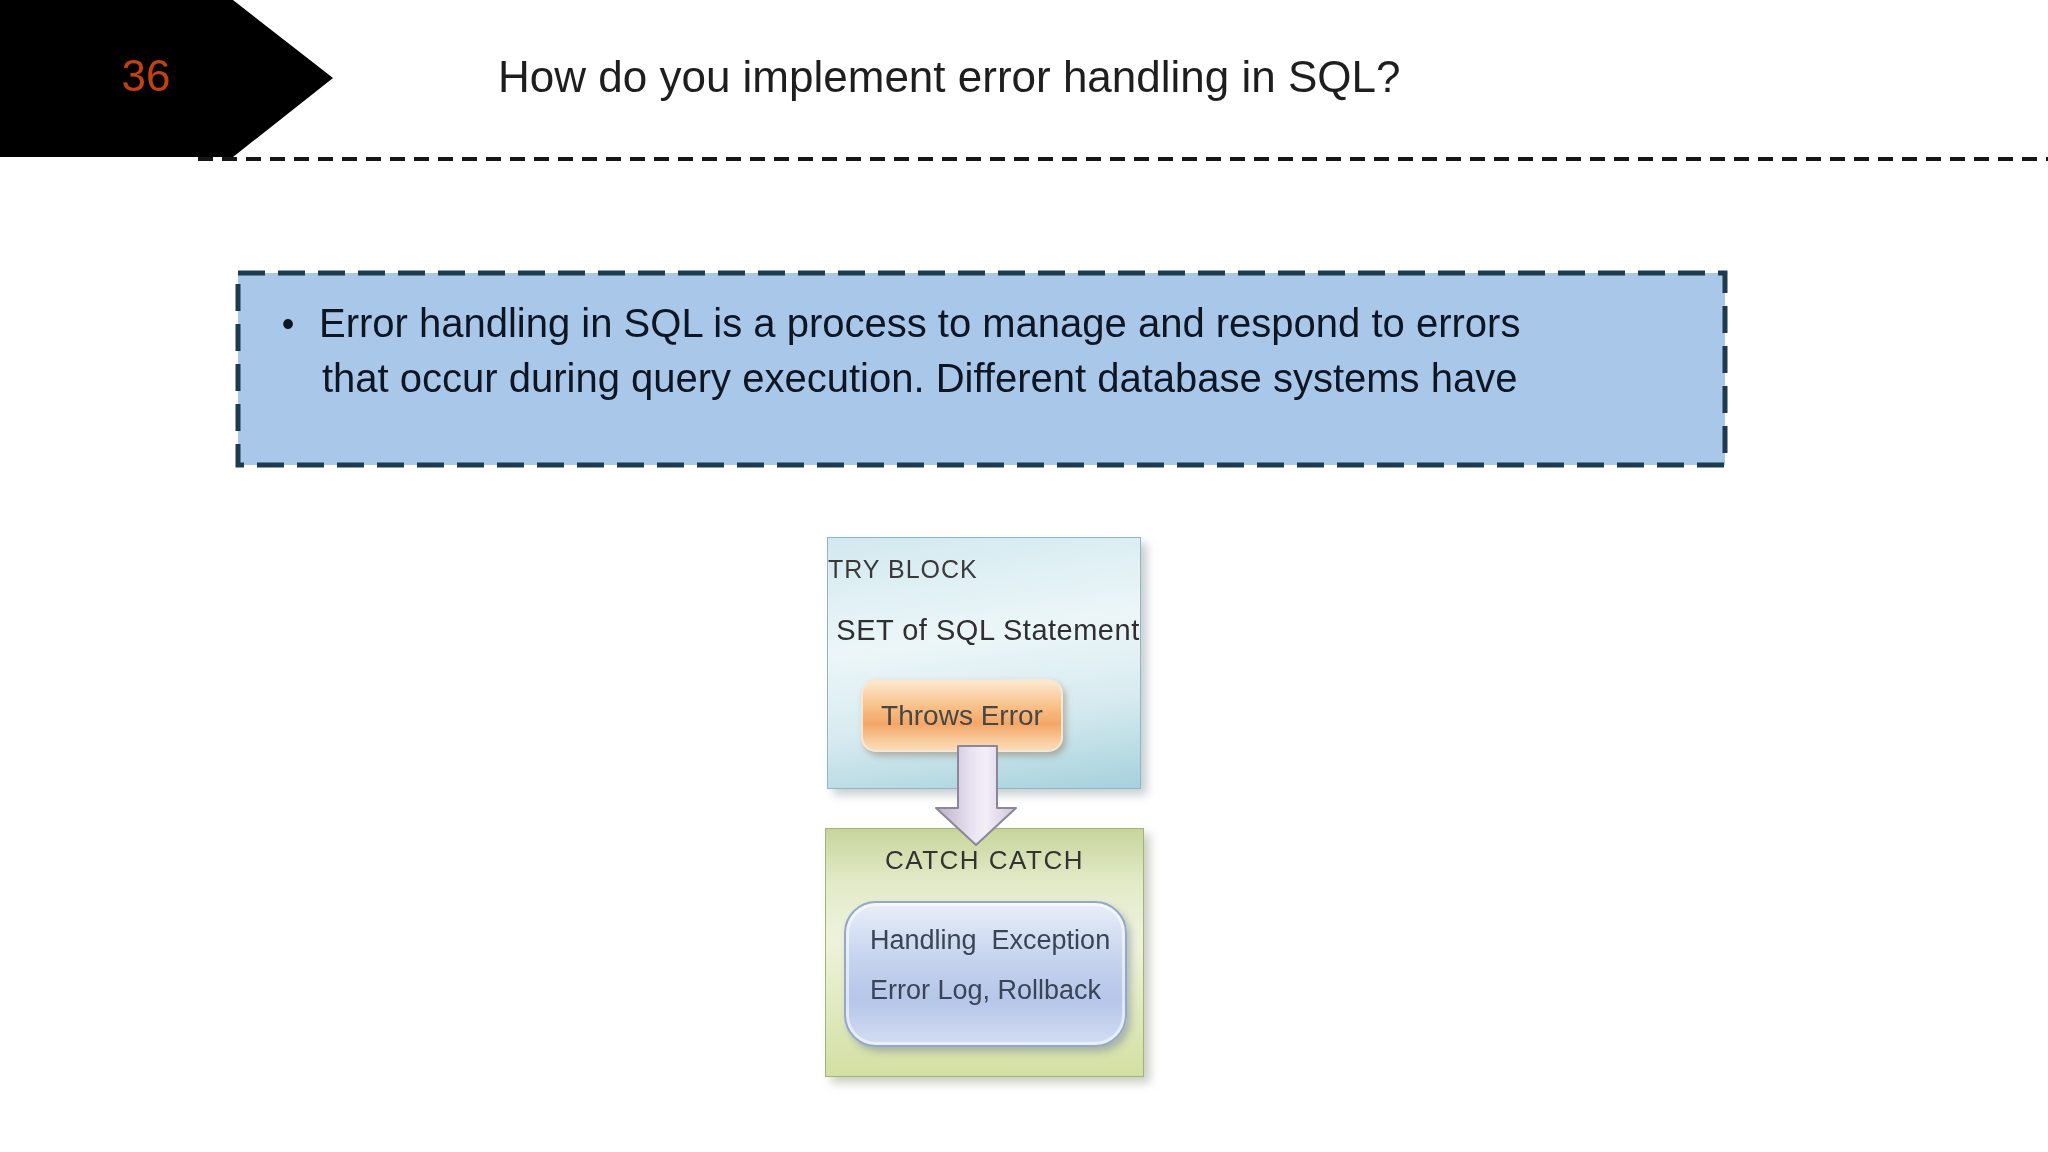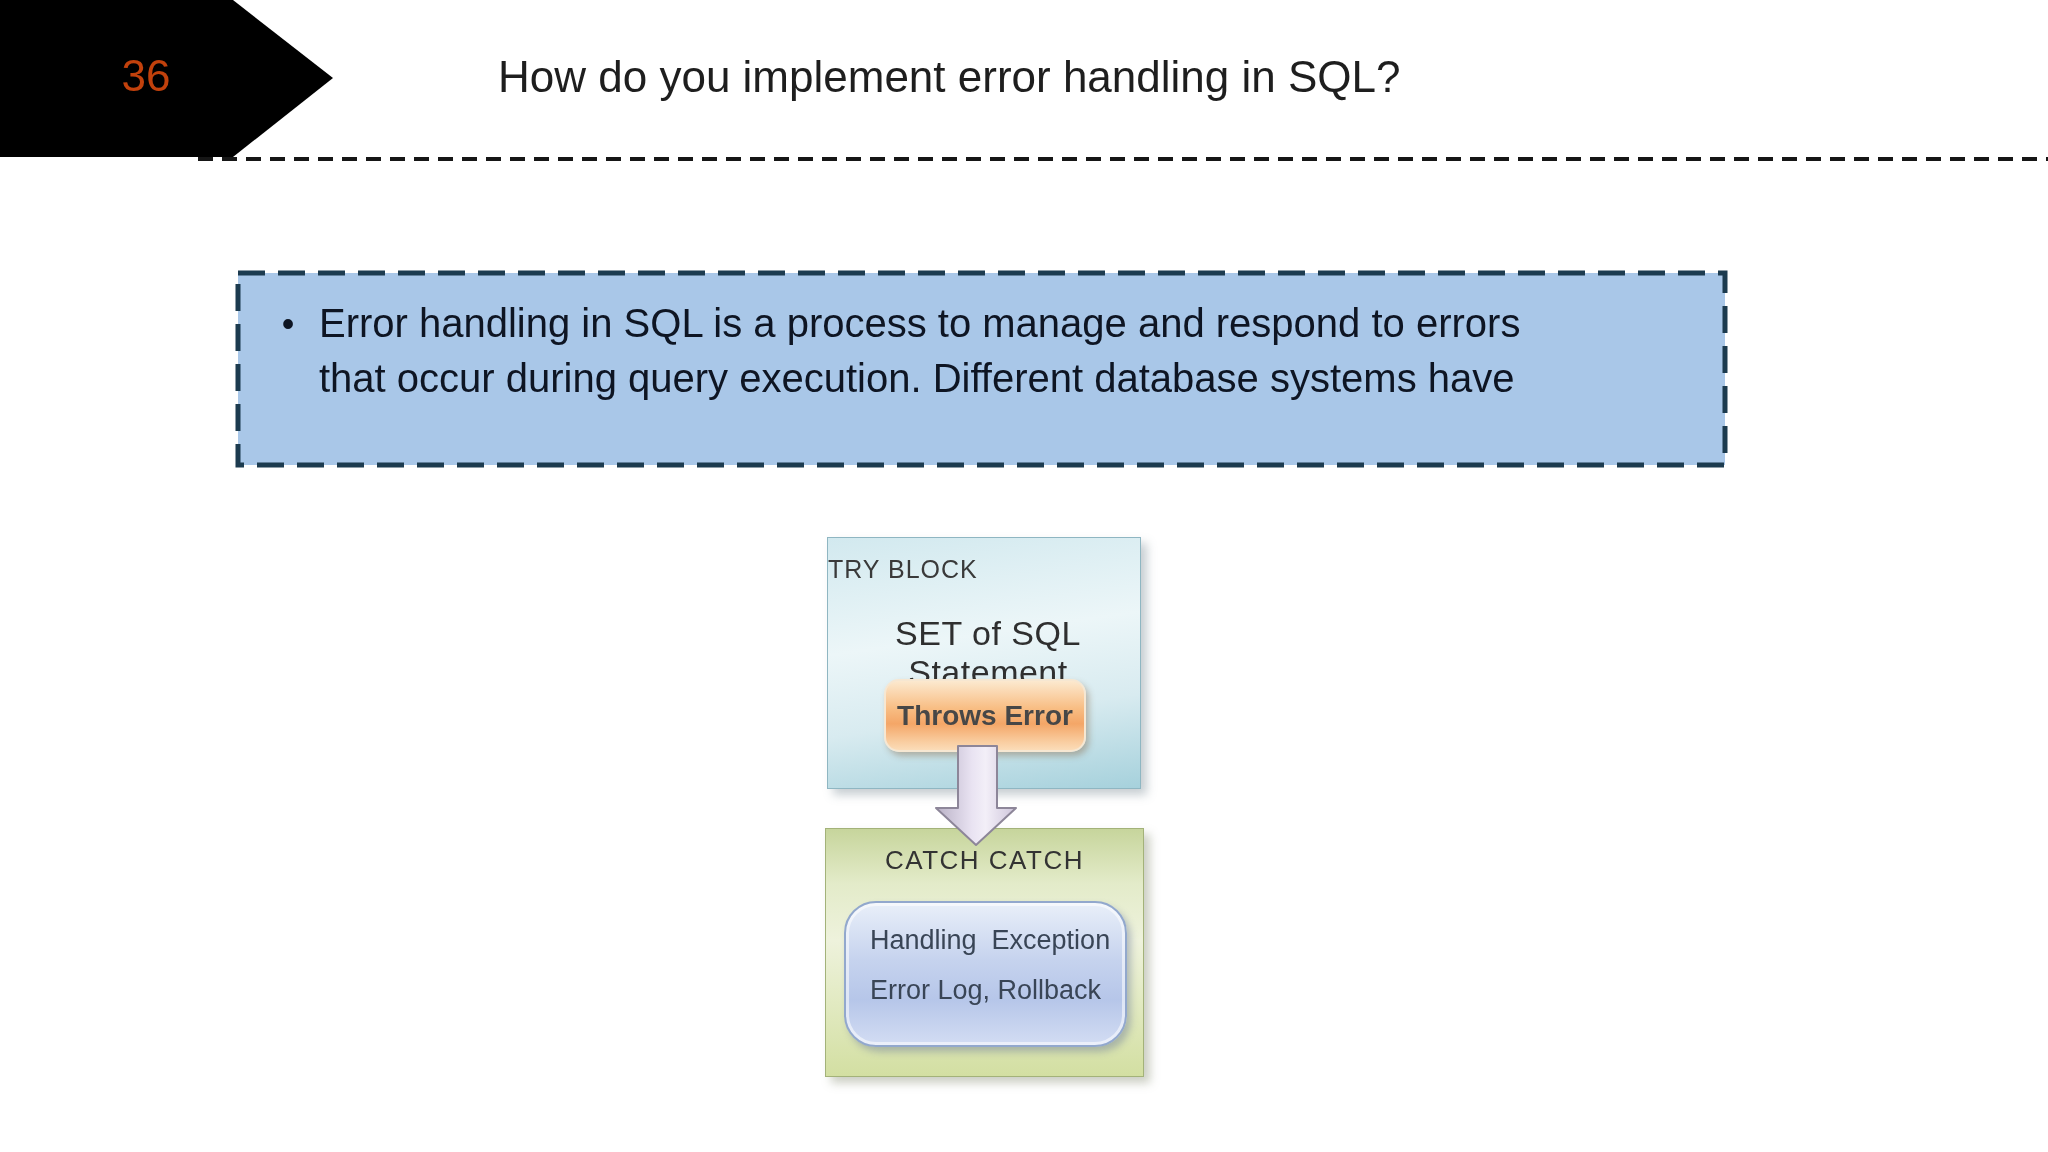--- a/index.html
+++ b/index.html
@@ -28,47 +28,46 @@
 
   
   .callout{position:absolute;left:235px;top:270px;width:1493px;height:198px;}
   .callout svg{position:absolute;left:0;top:0;}
   .callout-content{
     position:absolute;left:22px;top:26px;right:18px;
     display:flex;
     font-size:40px;line-height:55px;color:#0e1523;
   }
   .bullet-marker{width:62px;text-align:center;flex:0 0 auto;font-size:36px;}
-  .callout-lines div{white-space:nowrap;}
+  .callout-lines div{white-space:nowrap;text-align:center;}
 
   
   .try-box{
     position:absolute;left:827px;top:537px;width:312px;height:250px;
     background:linear-gradient(172deg,#d2e9ef 0%,#ecf6f8 40%,#d8ebf0 68%,#a6d1dc 100%);
     border:1px solid #8fb6c2;
     box-shadow:6px 6px 9px rgba(110,130,140,.38);
   }
   .try-title{
     position:absolute;left:0;right:0;top:17px;text-align:left;
     font-size:25px;color:#3a3a3a;letter-spacing:1px;
   }
   .try-sub{
     position:absolute;left:8px;right:0;top:76px;text-align:center;
-    font-size:34px;color:#2f2f2f;letter-spacing:.5px;
+    font-size:29px;color:#2f2f2f;letter-spacing:.5px;
   }
   .throws-btn{
-    position:absolute;left:884px;top:679px;width:198px;height:69px;
+    position:absolute;left:861px;top:679px;width:198px;height:69px;
     border-radius:15px;
     background:linear-gradient(180deg,#fce9cf 0%,#f8bd83 40%,#f4a667 62%,#f9cda0 88%,#fbdcb8 100%);
     border:2px solid #f6e7d2;
     box-shadow:3px 4px 6px rgba(140,110,80,.45);
     display:flex;align-items:center;justify-content:center;
     font-size:28px;color:#474747;
     z-index:2;
-    font-weight:bold;
   }
   .flow-arrow{position:absolute;left:920px;top:744px;z-index:3;}
 
   .catch-box{
     position:absolute;left:825px;top:828px;width:317px;height:247px;
     background:linear-gradient(180deg,#c7d59c 0%,#e3ebc9 22%,#eef2dc 45%,#e2eac2 70%,#d3dfa2 100%);
     border:1px solid #a3b279;
     box-shadow:6px 6px 9px rgba(120,130,100,.38);
   }
   .catch-title{

